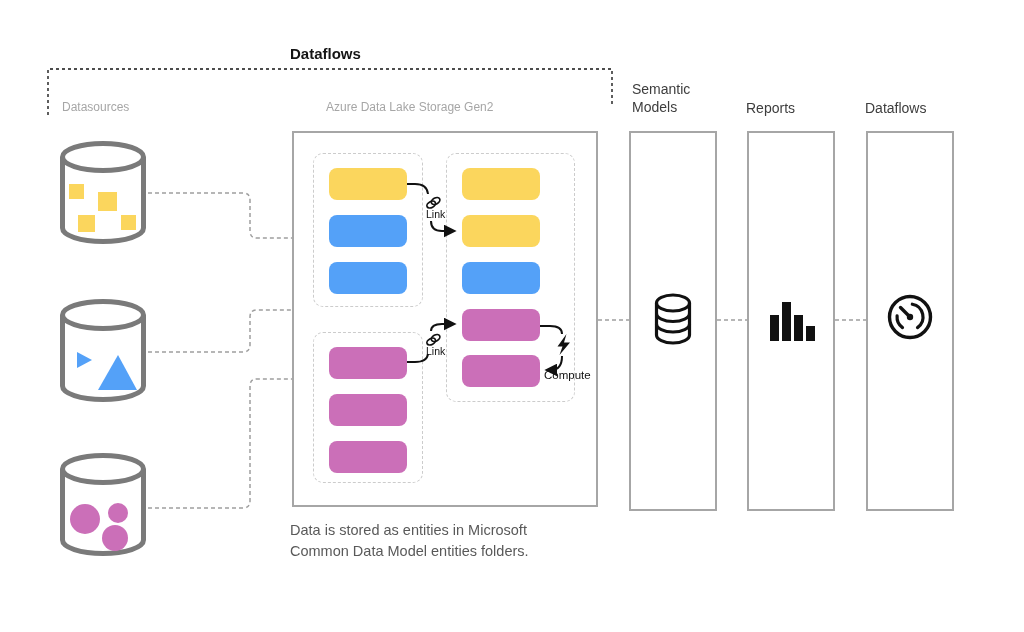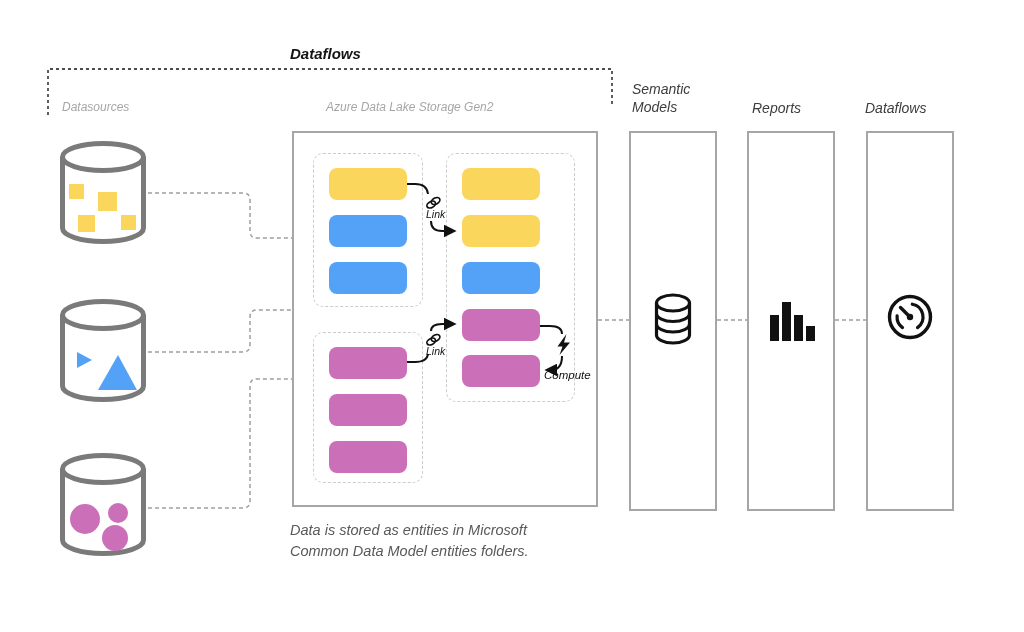--- a/index.html
+++ b/index.html
@@ -1,19 +1,18 @@
 <!DOCTYPE html>
 <html><head>
 <meta charset="utf-8">
 <style>
   html,body{margin:0;padding:0;background:#ffffff;}
   #canvas{
     position:relative;width:1024px;height:632px;background:#ffffff;overflow:hidden;
     font-family:"Liberation Sans", sans-serif;
-    font-style:italic;
   }
   .abs{position:absolute;}
   .lbl{font-size:12px;color:#a6a6a6;white-space:nowrap;}
   .lbl-dark{font-size:14px;color:#3d3d3d;}
   #title{font-size:15px;font-weight:bold;color:#151515;}
   .box{position:absolute;border:2px solid #a6a6a6;background:#ffffff;box-sizing:border-box;}
   .dotted-group{position:absolute;border:1.5px dashed #cccccc;border-radius:10px;box-sizing:border-box;}
   .entity{position:absolute;width:78px;height:32px;border-radius:8px;}
   .ann-label{position:absolute;color:#111;white-space:nowrap;}
   #caption{font-size:14.5px;color:#595959;line-height:1.45;width:272px;}
@@ -32,21 +31,21 @@
     <path d="M148,508 H243 Q250,508 250,501 V386 Q250,379 257,379 H292" fill="none" stroke="#9e9e9e" stroke-width="1.5" stroke-dasharray="4,3"></path>
     <path d="M598,320 H629" fill="none" stroke="#9e9e9e" stroke-width="1.5" stroke-dasharray="4,3"></path>
     <path d="M717,320 H747" fill="none" stroke="#9e9e9e" stroke-width="1.5" stroke-dasharray="4,3"></path>
     <path d="M835,320 H866" fill="none" stroke="#9e9e9e" stroke-width="1.5" stroke-dasharray="4,3"></path>
   </svg>
 
   <div class="abs" id="title" style="left:290px;top:45px;">Dataflows</div>
   <div class="abs lbl" style="left:62px;top:100px;">Datasources</div>
   <div class="abs lbl" style="left:290px;top:100px;margin-left:36px;">Azure Data Lake Storage Gen2</div>
   <div class="abs lbl-dark" style="left:632px;top:80px;width:76px;line-height:1.3;">Semantic Models</div>
-  <div class="abs lbl-dark" style="left:746px;top:100px;margin-left:6px;">Reports</div>
+  <div class="abs lbl-dark" style="left:746px;top:100px;">Reports</div>
   <div class="abs lbl-dark" style="left:865px;top:100px;">Dataflows</div>
 
   <svg class="abs" style="left:58px;top:140px;" width="90" height="106">
     <path d="M4.5,17 V88 A40.5,13.5 0 0 0 85.5,88 V17" fill="#ffffff" stroke="#7a7a7a" stroke-width="5"></path>
     <ellipse cx="45" cy="17" rx="40.5" ry="13.5" fill="#ffffff" stroke="#7a7a7a" stroke-width="5"></ellipse>
     <rect x="11" y="44" width="15" height="15" fill="#fbd65d"></rect>
     <rect x="40" y="52" width="19" height="19" fill="#fbd65d"></rect>
     <rect x="20" y="75" width="17" height="17" fill="#fbd65d"></rect>
     <rect x="63" y="75" width="15" height="15" fill="#fbd65d"></rect>
   </svg>

